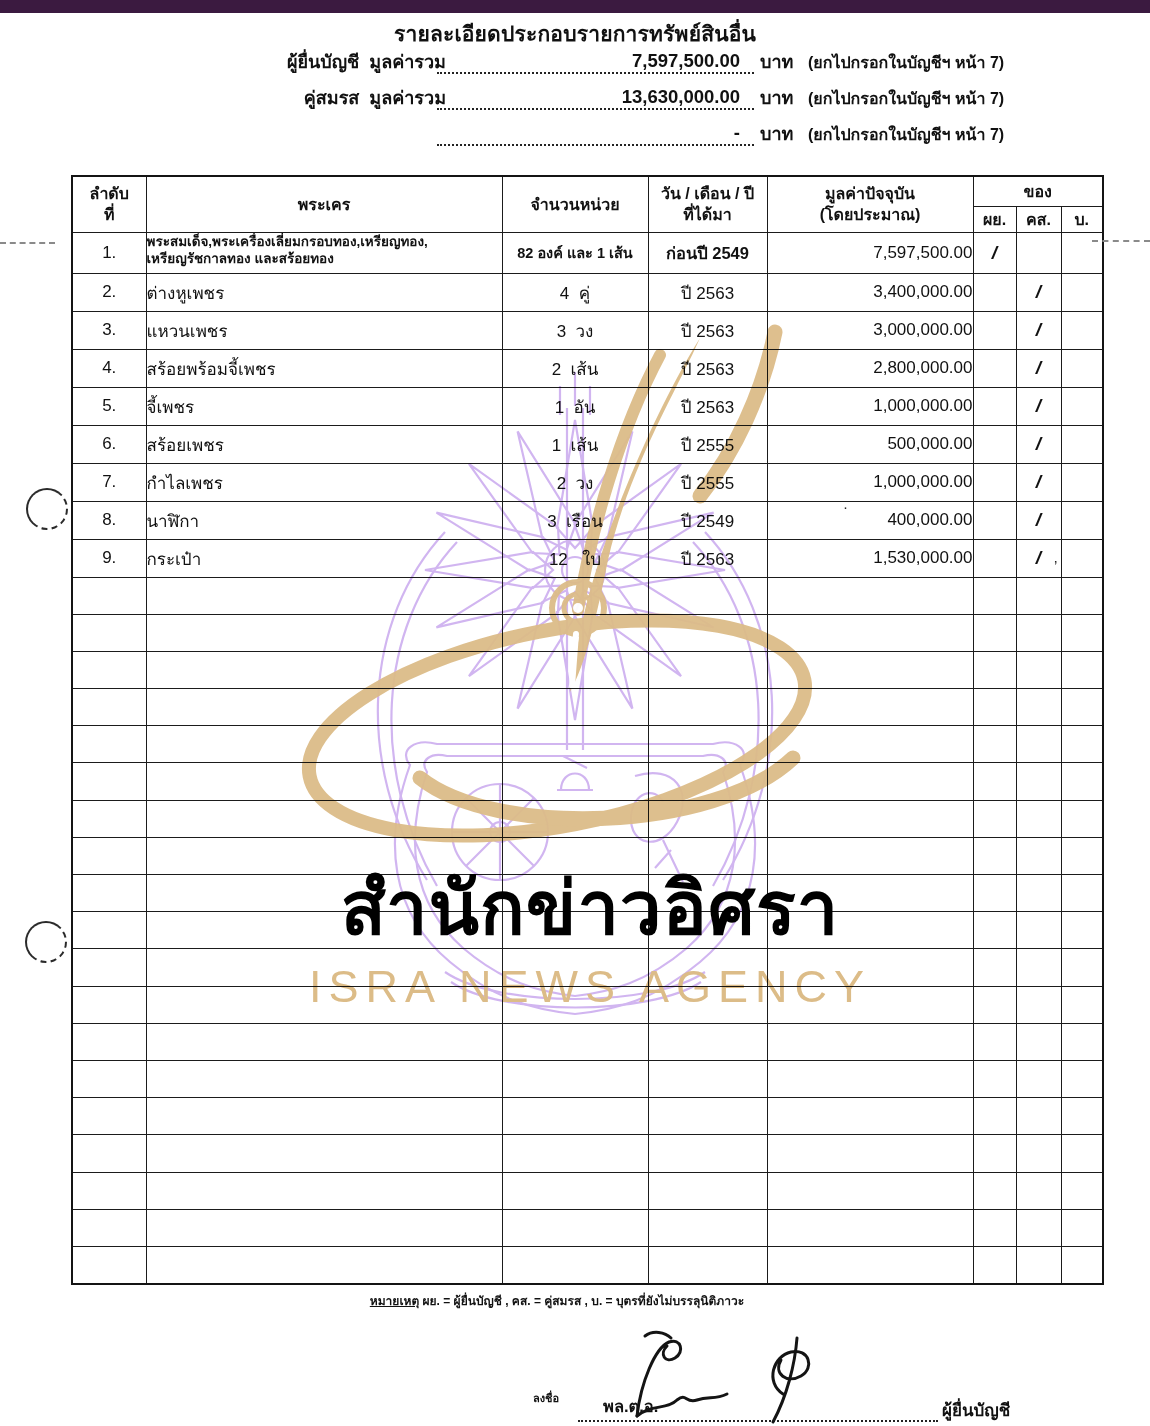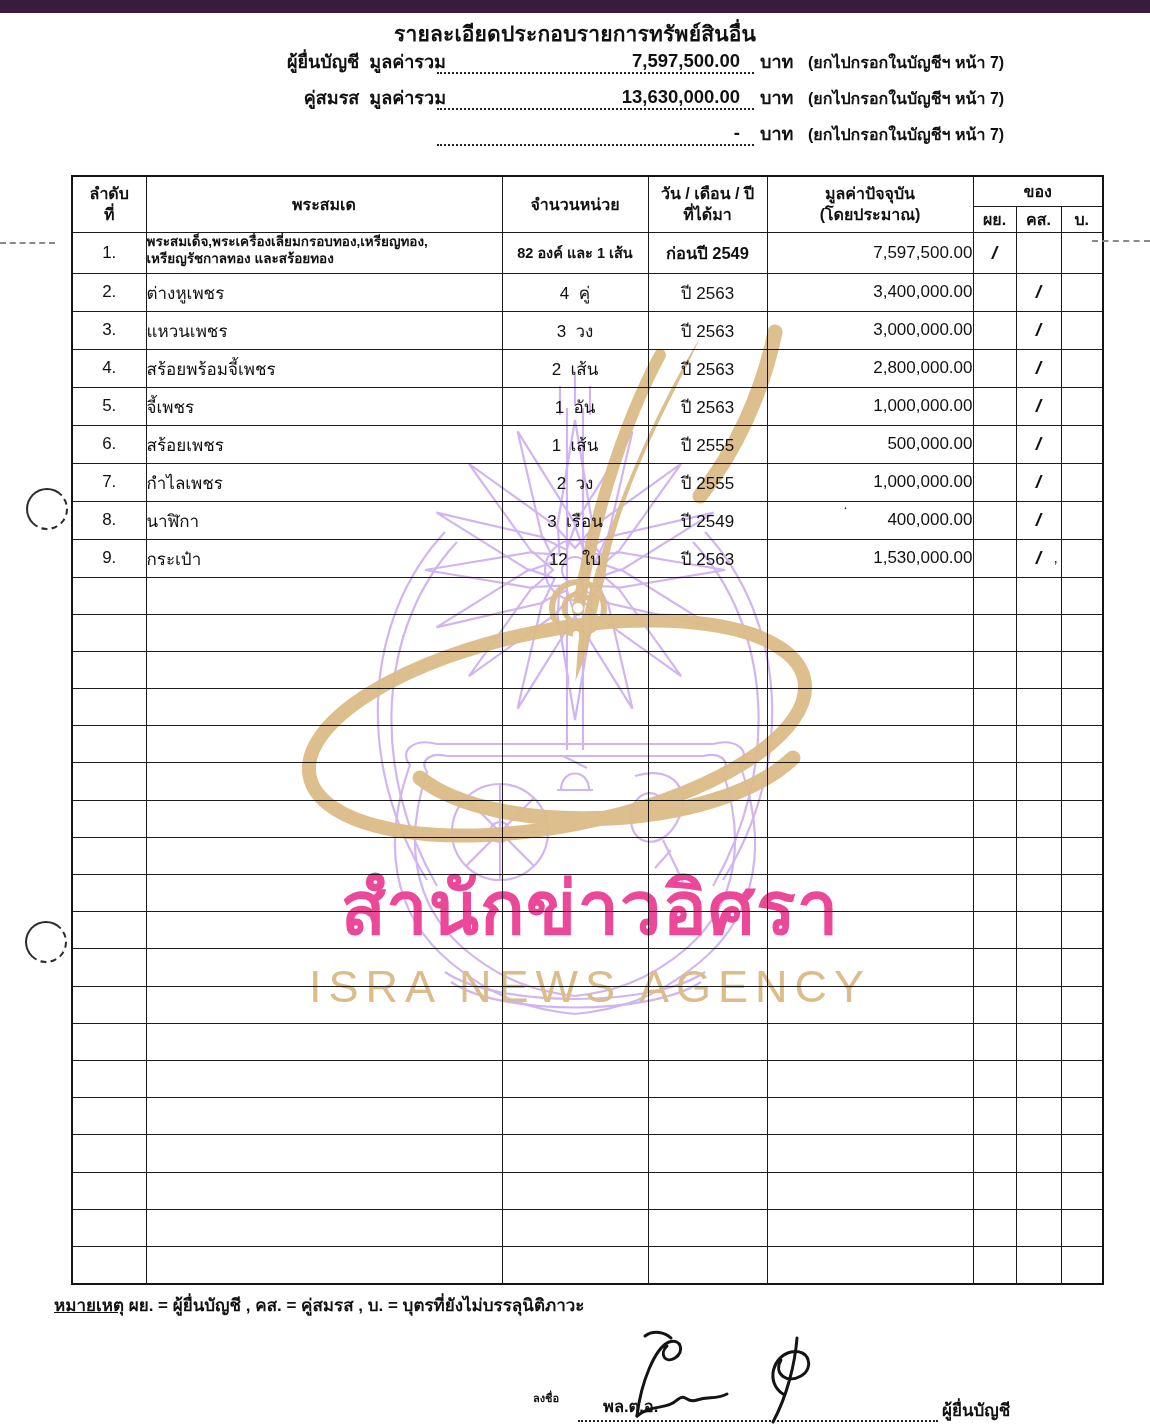--- a/index.html
+++ b/index.html
@@ -37,38 +37,38 @@
   tr.row-1 .c-qty{font-size:14.5px;font-weight:600;}
   .c-date{text-align:center;font-size:17px;}
   tr.row-1 .c-date{font-size:16.5px;font-weight:600;}
   .c-val{text-align:right;padding-right:22px;font-size:17px;}
   .c-mk{text-align:center;font-size:19px;font-style:italic;font-weight:600;}
   
   #watermark{position:absolute;left:115px;top:320px;width:920px;height:840px;
     pointer-events:none;mix-blend-mode:multiply;}
   #watermark svg{position:absolute;left:0;top:0;}
   .wm-thai{position:absolute;left:180px;top:552px;width:590px;text-align:center;
-    font-size:74px;font-weight:700;color:#ec4899;line-height:1;letter-spacing:1px;}
+    font-size:74px;font-weight:700;color:#000000;line-height:1;letter-spacing:1px;}
   .wm-latin{position:absolute;left:180px;top:644px;width:590px;text-align:center;
     font-size:45px;font-weight:400;color:#dcbc88;letter-spacing:7px;line-height:1;}
   
   .punch{position:absolute;width:38px;height:38px;border-radius:50%;background:#fff;
     border:2px solid #2a2a2a;border-right-style:dashed;border-bottom-style:dashed;}
   #punch-1{left:26px;top:488px;}
   #punch-2{left:25px;top:921px;}
   
   .fold-dash{position:absolute;border-top:2px dashed #8a8a8a;height:0;}
   #dash-left{left:0;top:242px;width:55px;}
   #dash-right{left:1092px;top:240px;width:58px;}
   .artifact{position:absolute;font-size:15px;color:#222;}
   #artifact-quote{left:1054px;top:557px;}
   #artifact-dot{left:843px;top:498px;}
   
-  #footnote{position:absolute;top:1291px;left:54px;width:1030px;text-align:left;
-    font-size:17px;font-weight:600;}
+  #footnote{position:absolute;top:1291px;left:42px;width:1030px;text-align:center;
+    font-size:12px;font-weight:600;}
   #footnote .fn-head{text-decoration:underline;}
   
   #sig-row{position:absolute;top:1380px;left:0;width:100%;height:46px;font-weight:600;}
   .sig-label{position:absolute;left:533px;top:9px;font-size:11px;}
   .sig-rank{position:absolute;left:603px;top:13px;font-size:16.5px;}
   .sig-line{position:absolute;left:578px;top:0;width:360px;height:40px;border-bottom:2.5px dotted #222;}
   .sig-role{position:absolute;left:942px;top:16px;font-size:17px;}
   #signature-svg{position:absolute;left:615px;top:1330px;}
 </style>
 </head>
@@ -106,21 +106,21 @@
       <col style="width:43px">
       <col style="width:45px">
       <col style="width:42px">
   </colgroup>
   <thead>
     <tr class="h1">
       <th rowspan="2" class="th-2l">
         <div>ลำดับ</div>
           <div>ที่</div>
       </th>
-      <th rowspan="2">พระสมเด</th>
+      <th rowspan="2">พระเคร</th>
       <th rowspan="2">จำนวนหน่วย</th>
       <th rowspan="2" class="th-2l">
         <div>วัน / เดือน / ปี</div>
           <div>ที่ได้มา</div>
       </th>
       <th rowspan="2" class="th-2l">
         <div>มูลค่าปัจจุบัน</div>
           <div>(โดยประมาณ)</div>
       </th>
       <th colspan="3">ของ</th>

